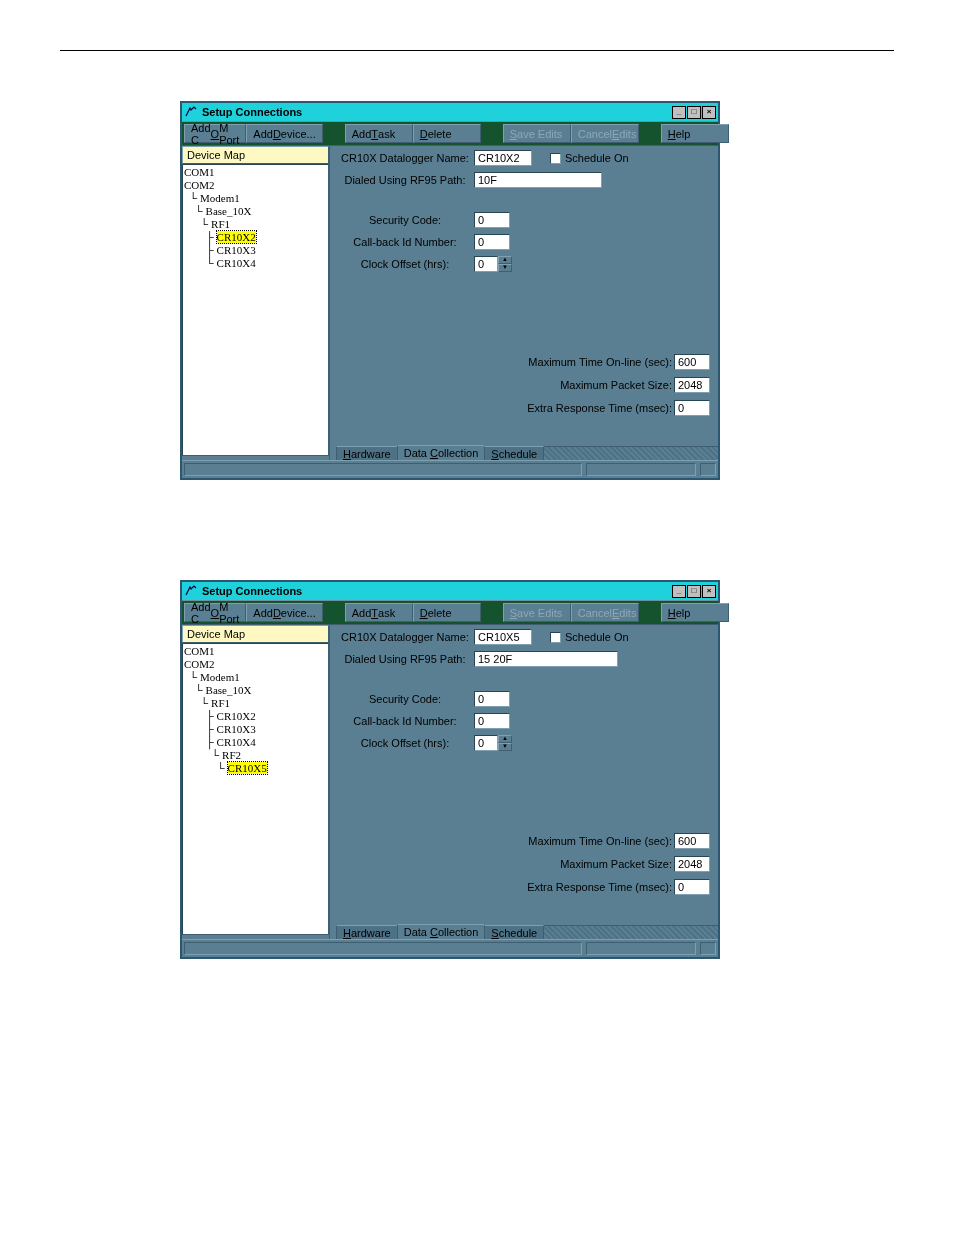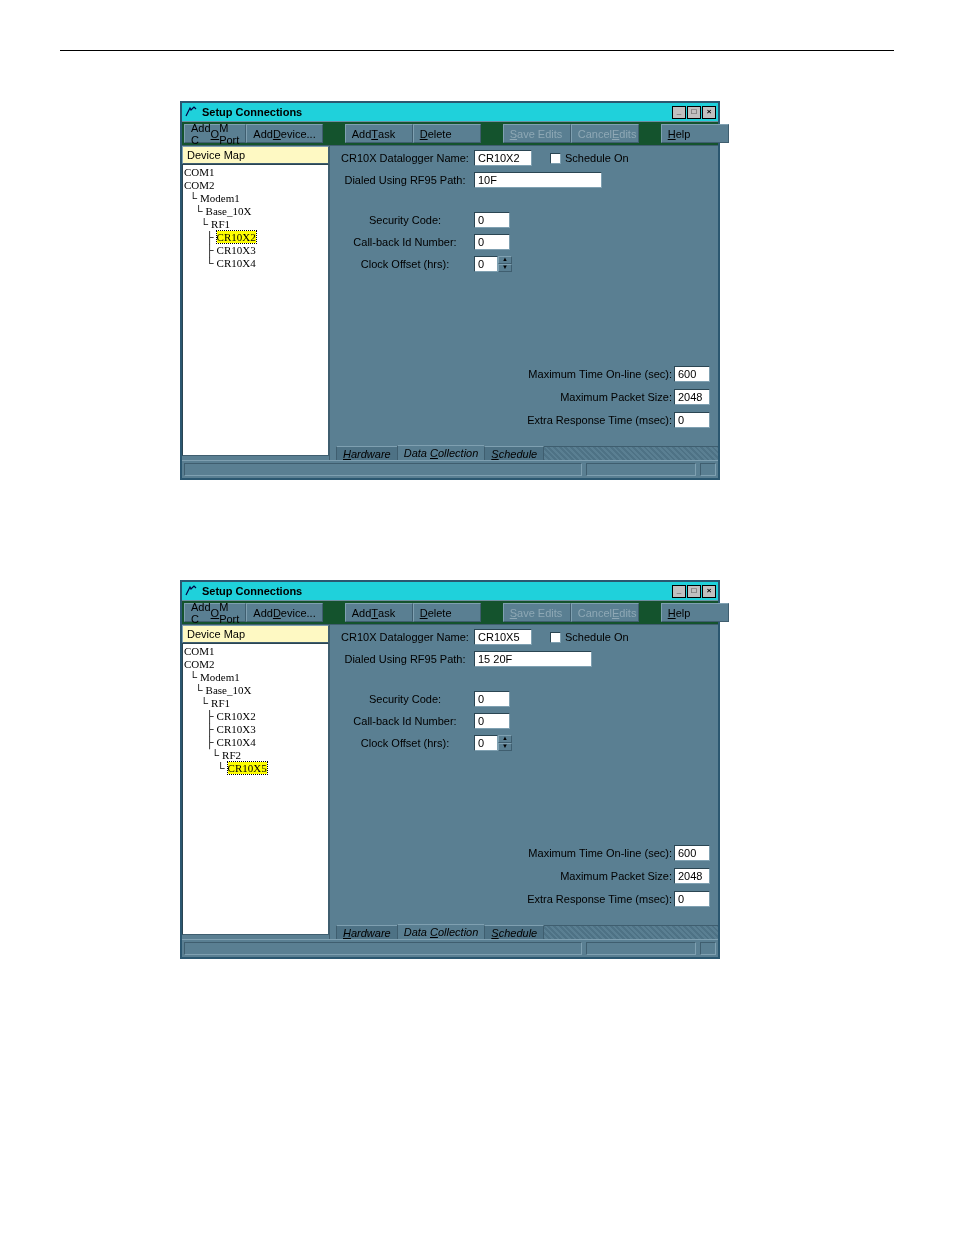--- a/index.html
+++ b/index.html
@@ -27,24 +27,24 @@
   .tree-row { white-space:pre;font-family:Liberation Serif, serif; }
   .tree .sel { background:#ffff00; outline:1px dotted #000; }
   .main { flex:1; position:relative; padding:4px 6px 0 8px; color:#000; min-height:314px; }
   .form-row { display:flex; align-items:center; margin-bottom:6px; }
   .form-row .lab { text-align:center; color:#000; }
   .input { background:#fff; border:1px solid #2a4552; border-right-color:#7fa0b1; border-bottom-color:#7fa0b1; height:16px; padding:0 3px; font-size:11px; }
   .chk { width:11px; height:11px; background:#fff; border:1px solid #2a4552; border-right-color:#7fa0b1; border-bottom-color:#7fa0b1; margin-right:4px; display:inline-block; }
   .spinner { display:flex; }
   .spin-btns { display:flex; flex-direction:column; }
   .spin-btn { width:14px; height:8px; background:#5a7f92; border:1px solid #3f5e6f; border-top-color:#7fa0b1; border-left-color:#7fa0b1; font-size:6px; line-height:5px; text-align:center; }
-  .block-bottom { position:absolute; right:8px; top:220px; }
+  .block-bottom { position:absolute; right:8px; top:208px; }
   .block-bottom .form-row { justify-content:flex-end; margin-bottom:7px; }
   .tabs-row { position:absolute; left:0; right:0; bottom:0; height:18px; display:flex; align-items:flex-end; padding-left:6px; overflow:hidden; }
-  .tab { background:#5a7f92; border:1px solid #3f5e6f; border-top:1px solid #7fa0b1; border-right:1px solid #3f5e6f; border-bottom:none; padding:1px 6px; font-size:11px; margin-right:-1px; position:relative;font-style:italic; }
+  .tab { background:#5a7f92; border:1px solid #3f5e6f; border-top:1px solid #7fa0b1; border-right:1px solid #3f5e6f; border-bottom:none; padding:1px 6px; font-size:11px; margin-right:-1px; position:relative; }
   .tab.inactive { background:#4e7285; top:1px; }
   .tab .ul { text-decoration:underline; }
   .tabs-fill { flex:1; height:14px; background: repeating-linear-gradient(45deg,#4e7285,#4e7285 2px,#5a7f92 2px,#5a7f92 4px); border-top:1px solid #3f5e6f; }
   .statusbar { height:18px; background:#5a7f92; border-top:1px solid #7fa0b1; display:flex; }
   .statusbar .cell { flex:1; border:1px solid #3f5e6f; border-top-color:#3f5e6f; border-left-color:#3f5e6f; border-right-color:#7fa0b1; border-bottom-color:#7fa0b1; margin:2px; }
   .statusbar .cell.small { flex:0 0 110px; }
   .statusbar .cell.tiny { flex:0 0 16px; }
 </style>
 </head>
 <body>
@@ -195,21 +195,21 @@
               <div class="form-row">
                 <span class="lab" style="width:134px">CR10X Datalogger Name:</span>
                 <input class="input" style="width: 58px; margin-left: 2px;" value="CR10X5">
                 <span style="margin-left:18px;display:flex;align-items:center">
                   <span class="chk"></span>
                   <span>Schedule On</span>
                 </span>
               </div>
               <div class="form-row">
                 <span class="lab" style="width:134px">Dialed Using RF95  Path:</span>
-                <input class="input" style="width: 118px; margin-left: 2px;" value="15 20F">
+                <input class="input" style="width: 144px; margin-left: 2px;" value="15 20F">
               </div>
               <div style="height:18px"></div>
               <div class="form-row">
                 <span class="lab" style="width:134px">Security Code:</span>
                 <input class="input" style="width: 36px; margin-left: 2px;" value="0">
               </div>
               <div class="form-row">
                 <span class="lab" style="width:134px">Call-back Id Number:</span>
                 <input class="input" style="width: 36px; margin-left: 2px;" value="0">
               </div>

